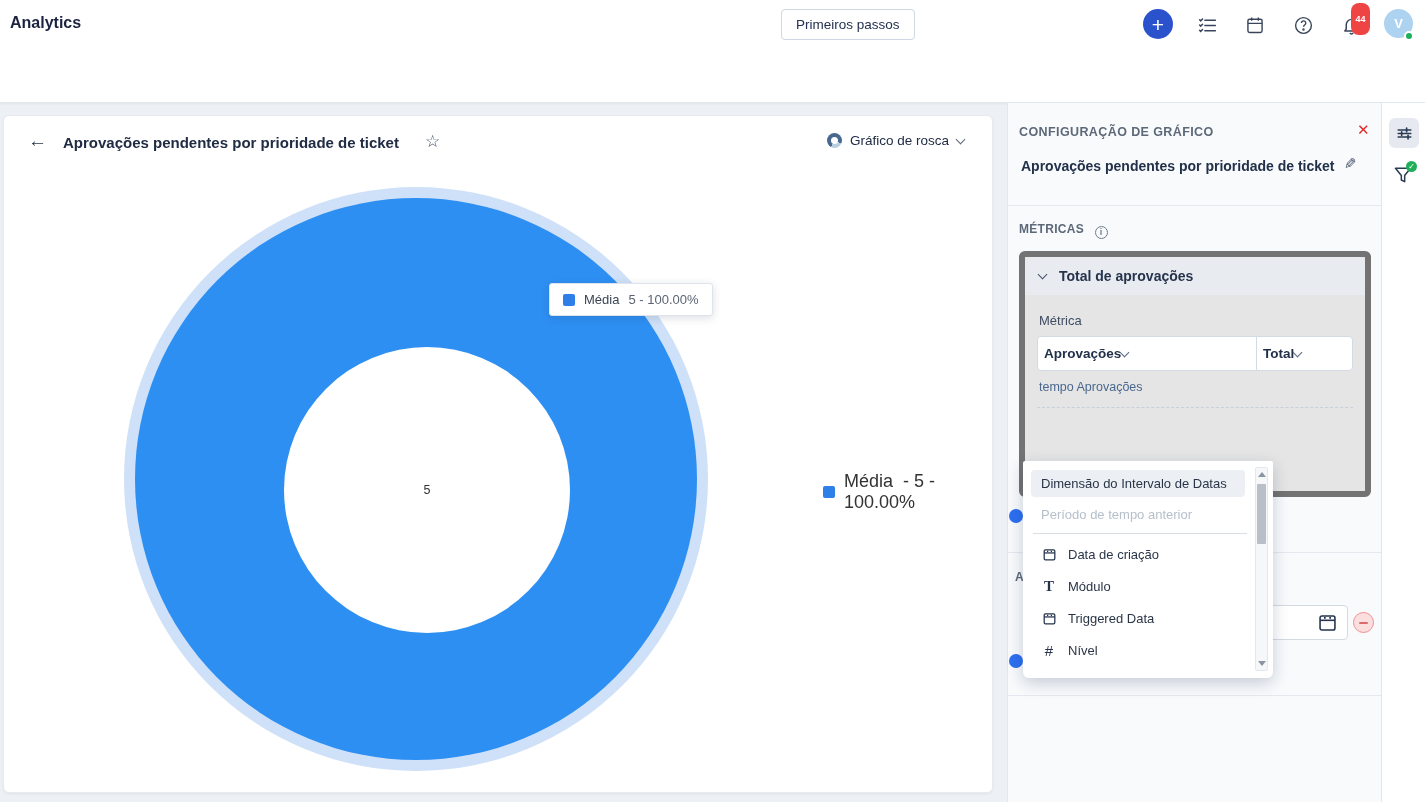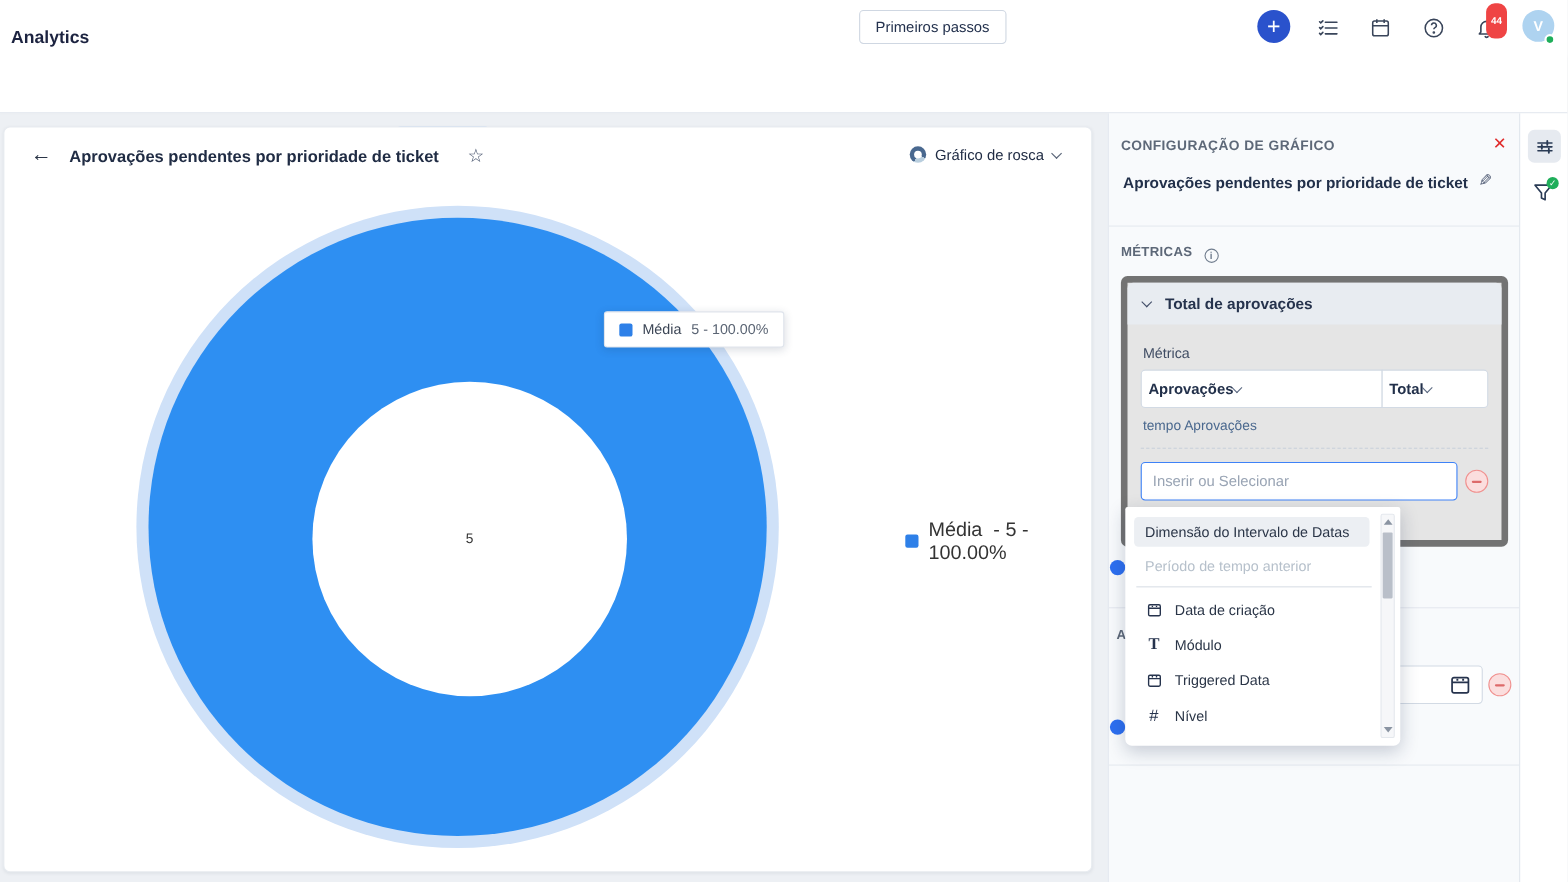--- a/index.html
+++ b/index.html
@@ -1,21 +1,21 @@
 <!DOCTYPE html>
 <html><head>
 <meta charset="utf-8">
 <style>
 *{box-sizing:border-box;margin:0;padding:0}
 html,body{width:1425px;height:802px}
 body{font-family:"Liberation Sans",sans-serif;background:#edf0f4;overflow:hidden;position:relative;color:#22304a}
 .abs{position:absolute}
 
 .hdr{position:absolute;left:0;top:0;width:1425px;height:50px;background:#fff}
-.app-title{position:absolute;left:10px;top:26px;font-size:16px;font-weight:700;color:#1c2340}
+.app-title{position:absolute;left:10px;top:14px;font-size:16px;font-weight:700;color:#1c2340}
 .btn-outline{display:flex;align-items:center;justify-content:center;background:#fff;border:1px solid #cfd7e2;border-radius:4px;font-size:13.5px;color:#24324e;cursor:pointer}
 .search{position:absolute;left:930px;top:8px;width:198px;height:32px;border:1px solid #d5dce6;border-radius:16px;background:#fff;display:flex;align-items:center;padding:0 12px;gap:8px}
 .search input{border:none;outline:none;font-size:13.5px;color:#44506a;width:130px;font-family:"Liberation Sans",sans-serif;background:transparent}
 .search input::placeholder{color:#7d8a9c}
 .icon-btn{position:absolute;width:24px;height:24px;top:13px;display:flex;align-items:center;justify-content:center;cursor:pointer;color:#39455a}
 .plus-btn{position:absolute;left:1143px;top:9px;width:30px;height:30px;border-radius:50%;background:#2a52cc;color:#fff;display:flex;align-items:center;justify-content:center;font-size:21px;font-weight:400;cursor:pointer;line-height:1}
 .badge-count{position:absolute;left:1351px;top:3px;min-width:19px;height:15px;border-radius:8px;background:#ef4444;color:#fff;font-size:9px;font-weight:700;display:flex;align-items:center;justify-content:center;padding:16px 4px;z-index:2}
 .avatar{position:absolute;left:1384px;top:9px;width:29px;height:29px;border-radius:50%;background:#aed3f0;color:#fff;font-size:13px;font-weight:600;display:flex;align-items:center;justify-content:center;cursor:pointer}
 .presence{position:absolute;left:1404px;top:31px;width:10px;height:10px;border-radius:50%;background:#1fae5a;border:2px solid #fff}
 
@@ -226,26 +226,20 @@
           <span>Aprovações</span>
           <span class="chev"></span>
         </div>
         <div class="sel sel2">
           <span>Total</span>
           <span class="chev"></span>
         </div>
       </div>
       <div class="from-txt">tempo Aprovações</div>
       <div class="dash"></div>
-      <div class="inp-row">
-        <input class="inp" placeholder="Inserir ou Selecionar" style="">
-        <span class="minus">
-            <i></i>
-          </span>
-      </div>
     </div>
   </div>
 
   <span class="add-dot" style="left:1px;top:406px"></span>
   <div class="divider" style="top:449px;z-index:0"></div>
   <div class="frag-label">A</div>
   <div class="ghost-inp">
     <span>
       <svg width="21" height="21" viewBox="0 0 24 24" fill="none" stroke="#26334d" stroke-width="1.8">
           <rect x="3.5" y="4.5" width="17" height="16" rx="2"></rect>

